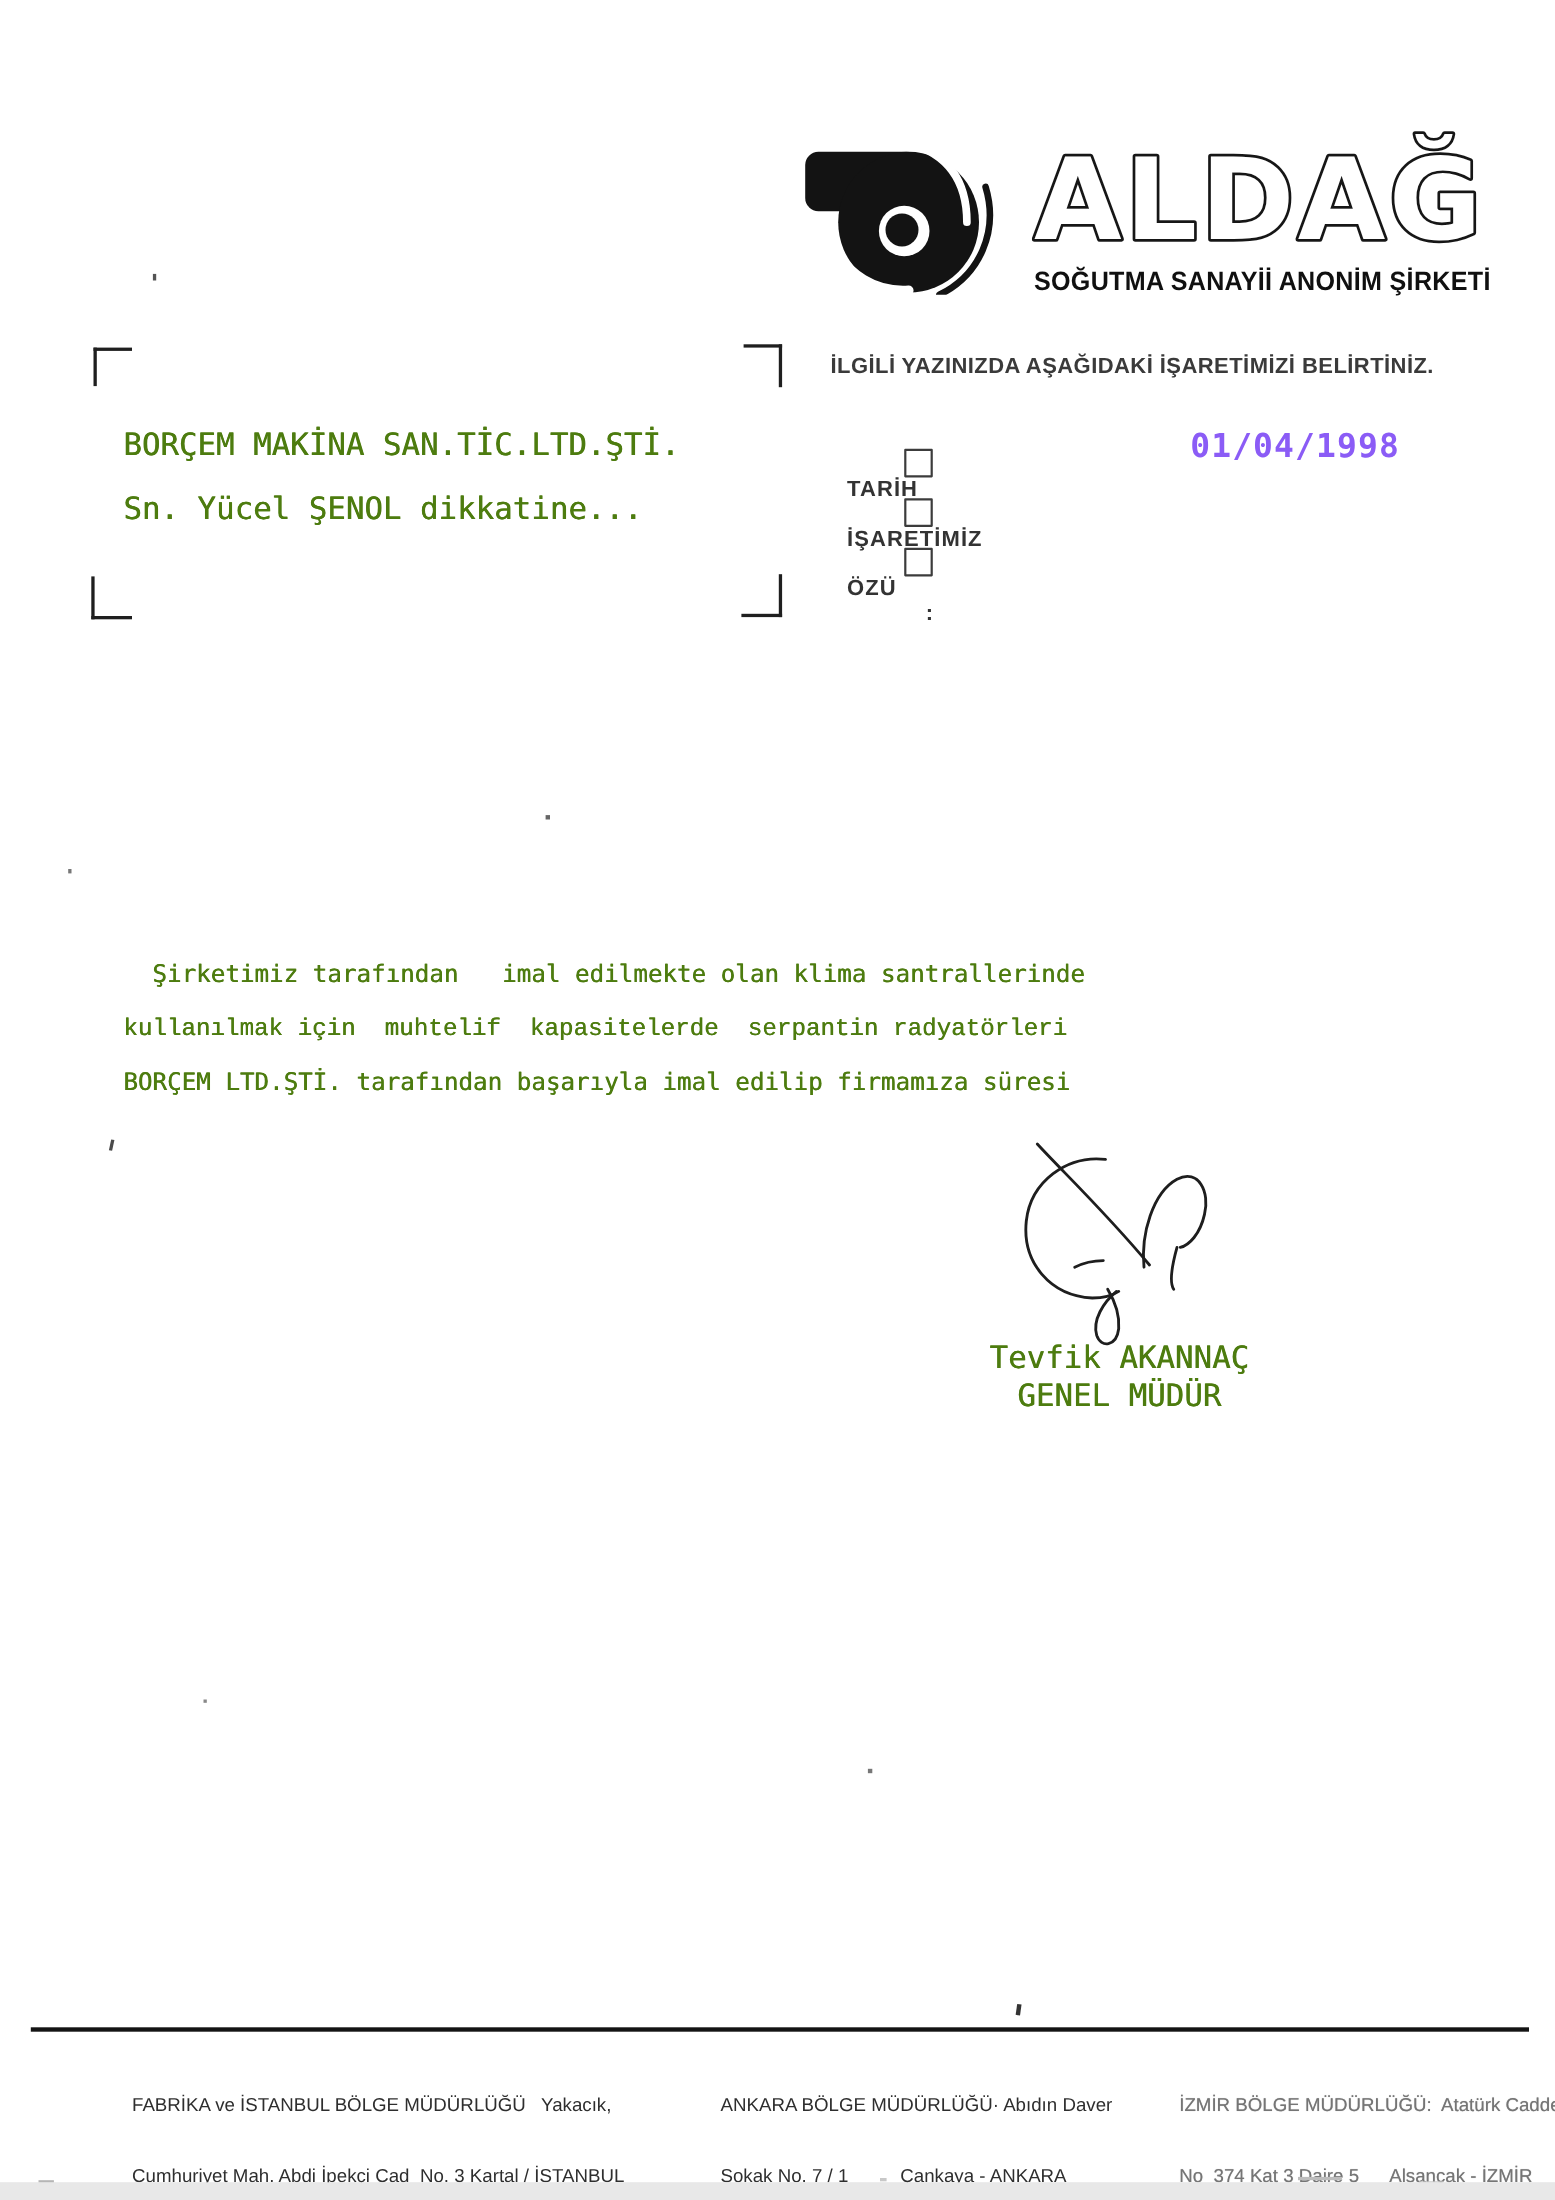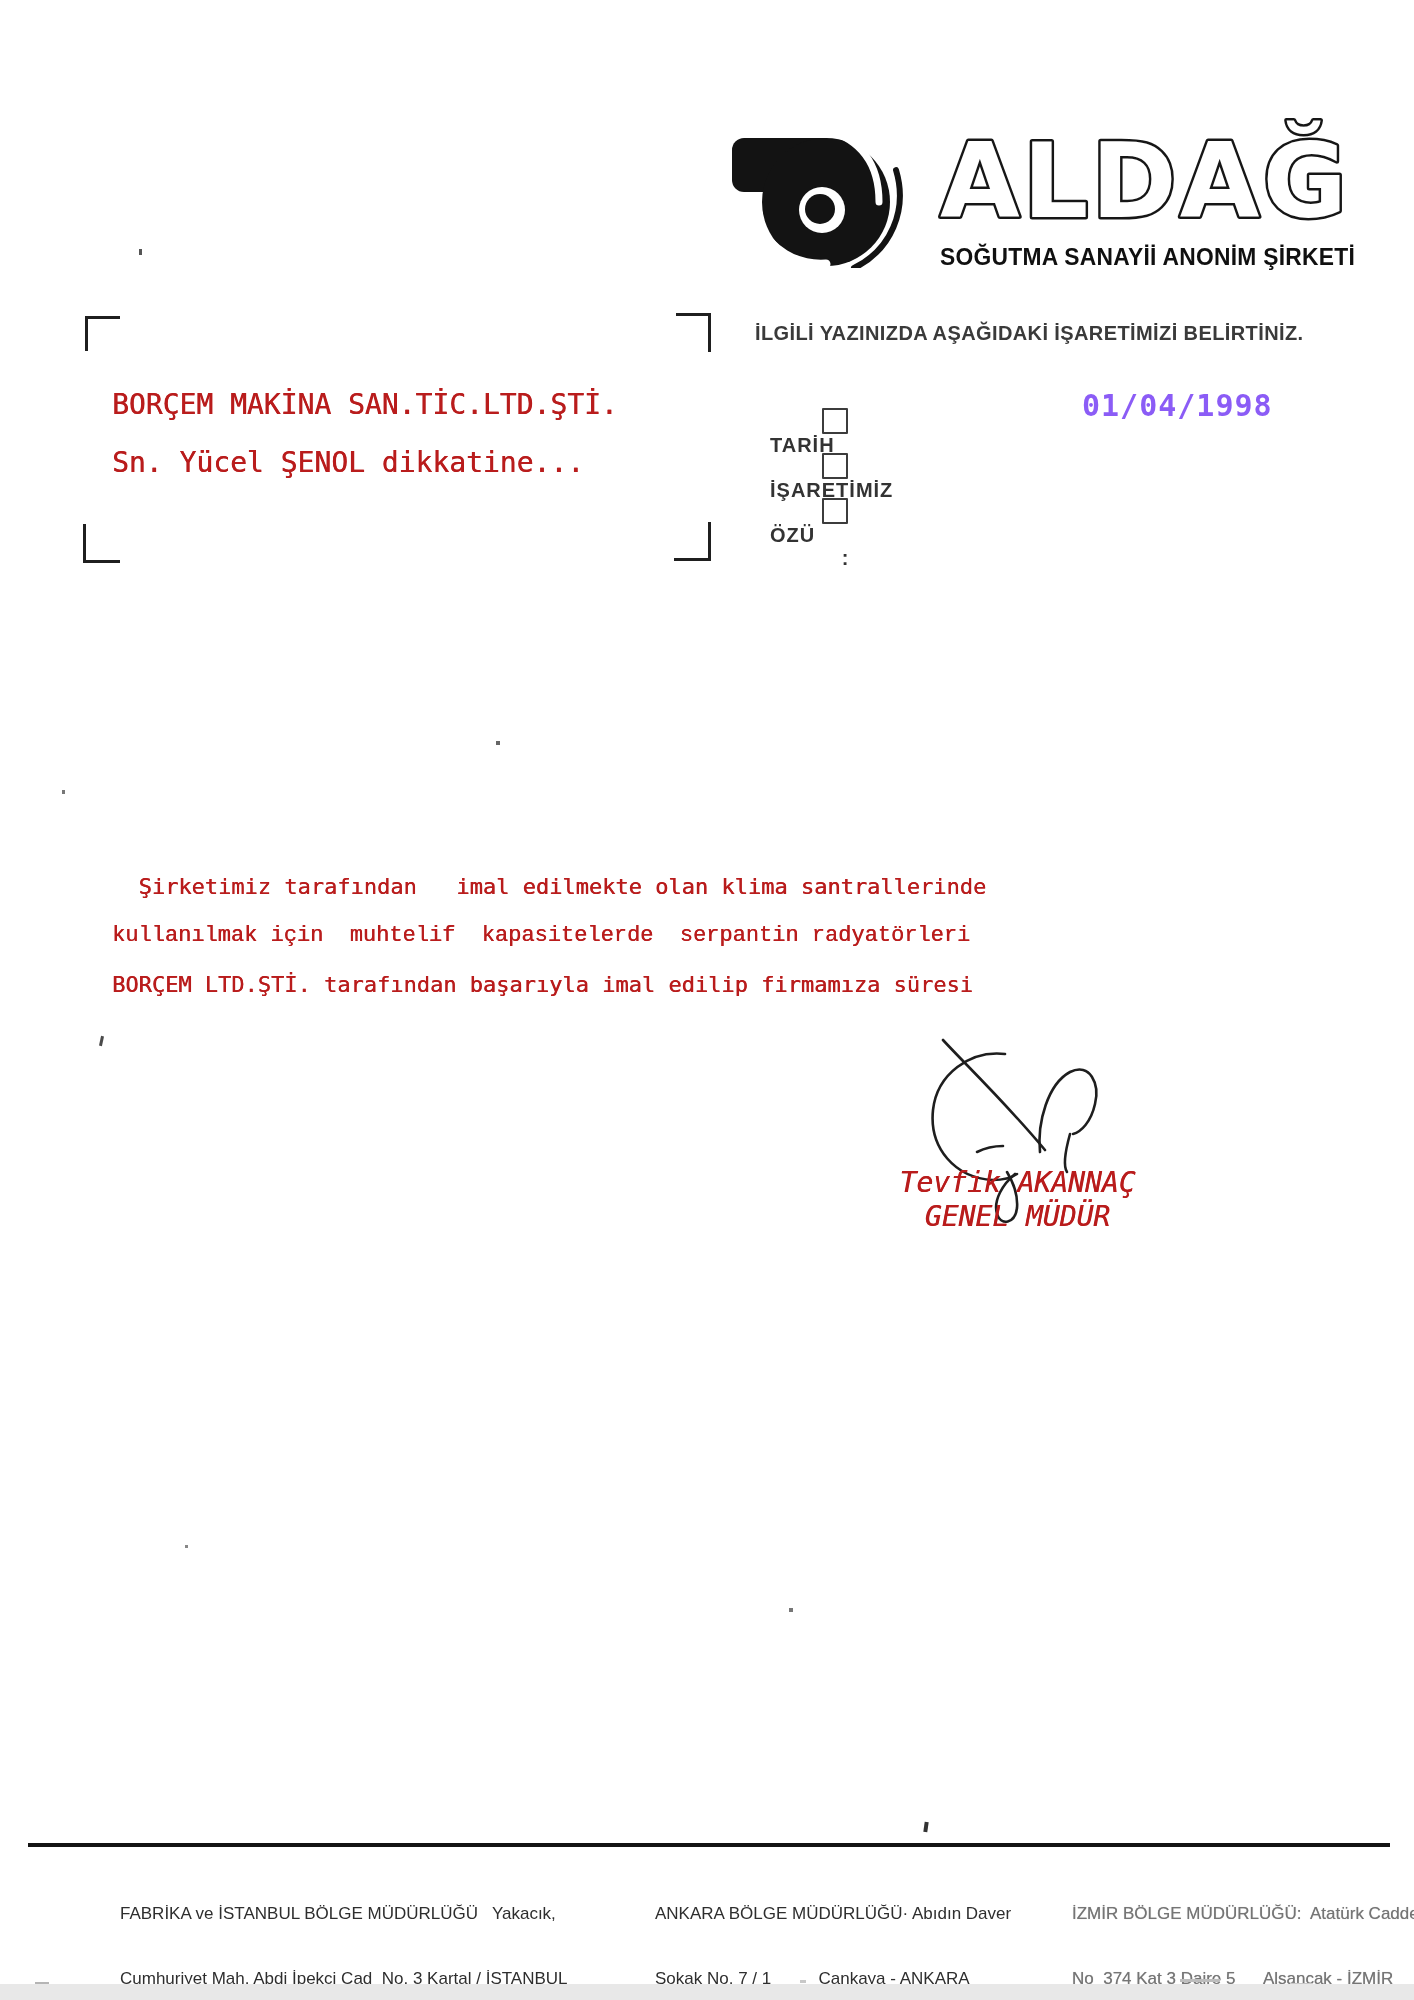--- a/index.html
+++ b/index.html
@@ -45,31 +45,31 @@
     font-family:"DejaVu Sans Mono",monospace;font-weight:bold;
     font-size:30px;letter-spacing:1px;color:#8b5cf6;
   }
   
   .crn{position:absolute;border:0 solid #1f1f1f;}
   .crn-tl{left:85px;top:316px;width:32px;height:32px;border-left-width:3px;border-top-width:3px;}
   .crn-tr{left:676px;top:313px;width:32px;height:36px;border-right-width:3px;border-top-width:3px;}
   .crn-bl{left:83px;top:524px;width:34px;height:36px;border-left-width:3px;border-bottom-width:3px;}
   .crn-br{left:674px;top:522px;width:34px;height:36px;border-right-width:3px;border-bottom-width:3px;}
   .typew{
-    font-family:"DejaVu Sans Mono",monospace;color:#b91c1c;
+    font-family:"DejaVu Sans Mono",monospace;color:#4d7c0f;
     text-shadow:.4px 0 0 currentColor;white-space:pre;
   }
   .recipient-company{position:absolute;left:112px;top:388px;font-size:28px;}
   .recipient-attn{position:absolute;left:112px;top:446px;font-size:28px;}
   
   .body-line{position:absolute;left:112px;font-size:22px;}
   .bl0{top:874px;} .bl1{top:923px;font-family:Liberation Mono, monospace;} .bl2{top:972px;} .bl3{top:1021px;}
   
   .sig-scribble{position:absolute;left:885px;top:1032px;width:255px;height:200px;}
-  .sig-block{position:absolute;left:870px;top:1166px;width:295px;text-align:center;font-style:italic;}
+  .sig-block{position:absolute;left:870px;top:1218px;width:295px;text-align:center;}
   .sig-name,.sig-title{font-size:28px;line-height:34px;display:block;}
   
   .footer-rule{position:absolute;left:28px;top:1843px;width:1362px;height:4px;background:#141414;}
   .office{position:absolute;top:1860px;font-size:17px;line-height:21.5px;color:#2e2e2e;white-space:pre;}
   .office-1{left:120px;}
   .office-2{left:655px;}
   .office-3{left:1072px;color:#757575;text-shadow:0 0 .7px #9a9a9a;}
   
   .speck{position:absolute;background:#555;}
 </style>

